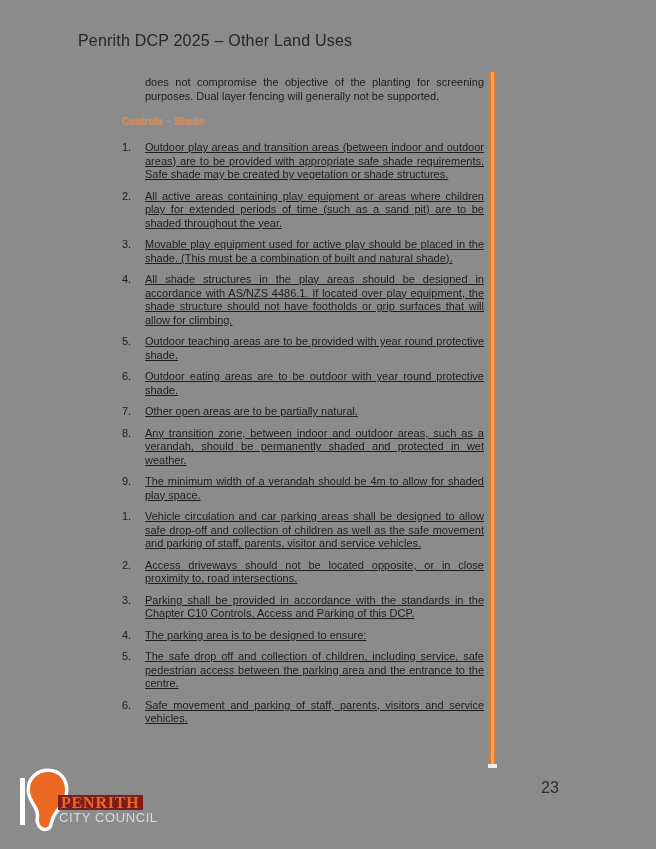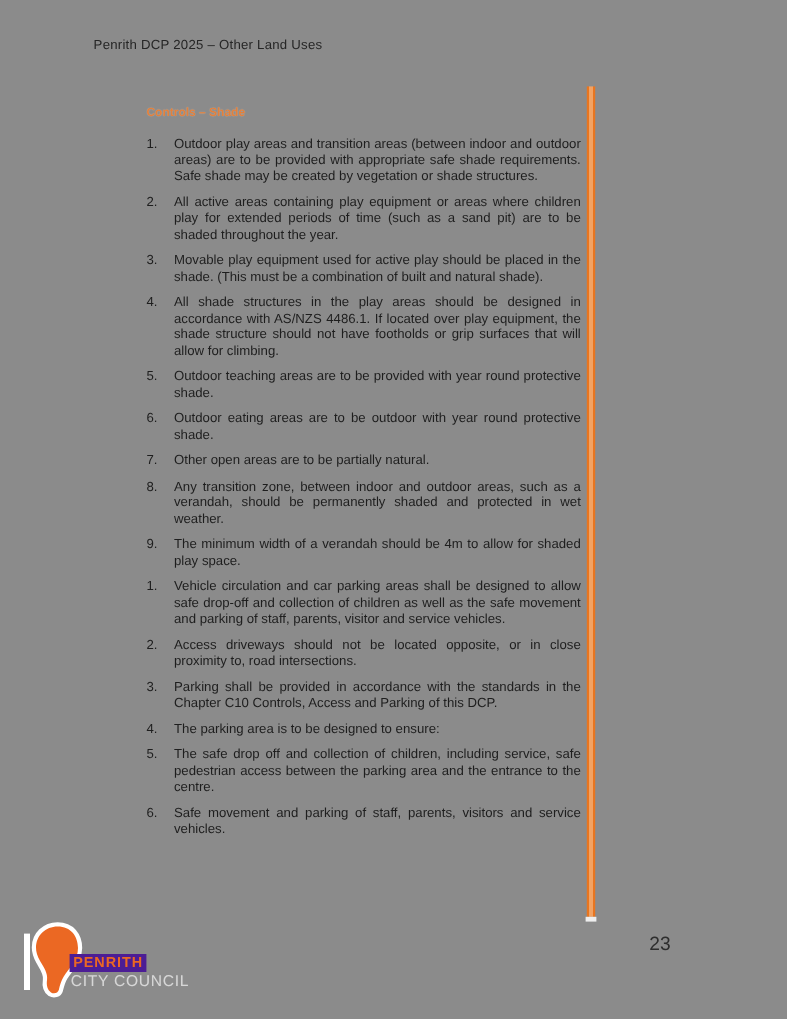--- a/index.html
+++ b/index.html
@@ -9,21 +9,21 @@
     width: 656px;
     height: 849px;
     background: #8b8b8b;
     font-family: "Liberation Sans", sans-serif;
     overflow: hidden;
   }
   .doc-header {
     position: absolute;
     left: 78px;
     top: 32px;
-    font-size: 11px;
+    font-size: 16px;
     color: #262626;
     letter-spacing: 0.2px;
   }
   .content {
     position: absolute;
     left: 122px;
     top: 76px;
     width: 362px;
     font-size: 11px;
     line-height: 13.5px;
@@ -51,20 +51,21 @@
     margin-bottom: 8px;
   }
   .list-item .num {
     flex: 0 0 23px;
     width: 23px;
     text-align: left;
   }
   .list-item .txt {
     flex: 1;
     text-align: justify;
+    text-decoration: underline;
   }
   .change-bar {
     position: absolute;
     left: 489px;
     top: 72px;
     width: 7px;
     height: 692px;
     background: linear-gradient(to right,
       #e8751f 0px, #e8751f 2px,
       #f2a263 2px, #f2a263 5px,
@@ -88,27 +89,28 @@
   }
   .logo-art {
     position: absolute;
     left: 0;
     top: 0;
   }
   .logo-penrith {
     position: absolute;
     left: 45px;
     top: 27px;
-    background: #4c1d95;
+    background: #7f1d1d;
     color: #eb6823;
     font-weight: bold;
-    font-size: 12px;
+    font-size: 16px;
     line-height: 15px;
     letter-spacing: 0.8px;
     padding: 0 3px;
+    font-family: Liberation Serif, serif;
   }
   .logo-city {
     position: absolute;
     left: 46px;
     top: 42px;
     color: #d7d7d7;
     font-weight: normal;
     font-size: 13px;
     line-height: 15px;
     letter-spacing: 0.6px;
@@ -127,20 +129,21 @@
 
 <div class="page">
 
   <div class="doc-header">Penrith DCP 2025 – Other Land Uses</div>
 
   <div class="change-bar"></div>
   <div class="change-bar-cap"></div>
 
   <div class="content">
 
+    <p class="intro">does not compromise the objective of the planting for screening purposes. Dual layer fencing will generally not be supported.</p>
 
     <div class="controls-heading">Controls – Shade</div>
 
     <div class="num-list">
       <div class="list-item">
         <span class="num">1.</span>
         <span class="txt">Outdoor play areas and transition areas (between indoor and outdoor areas) are to be provided with appropriate safe shade requirements. Safe shade may be created by vegetation or shade structures.</span>
       </div>
       <div class="list-item">
         <span class="num">2.</span>

